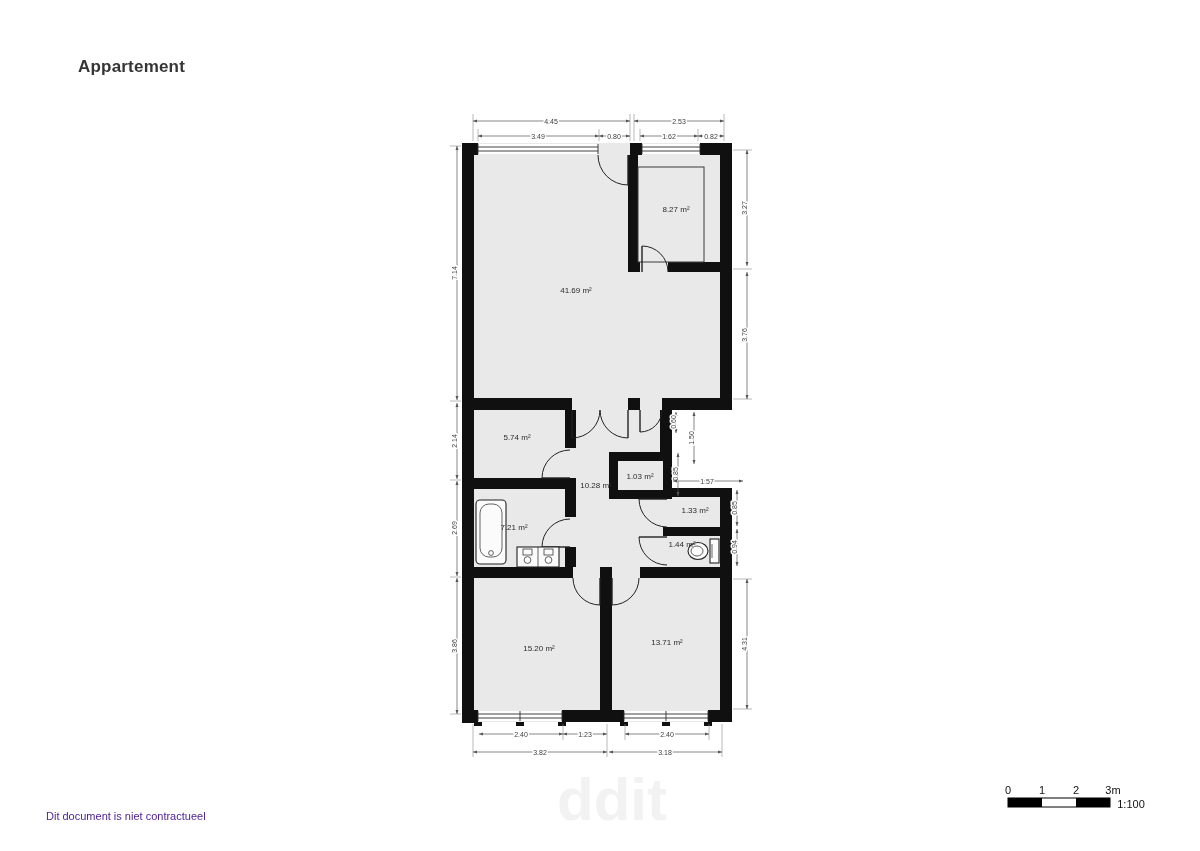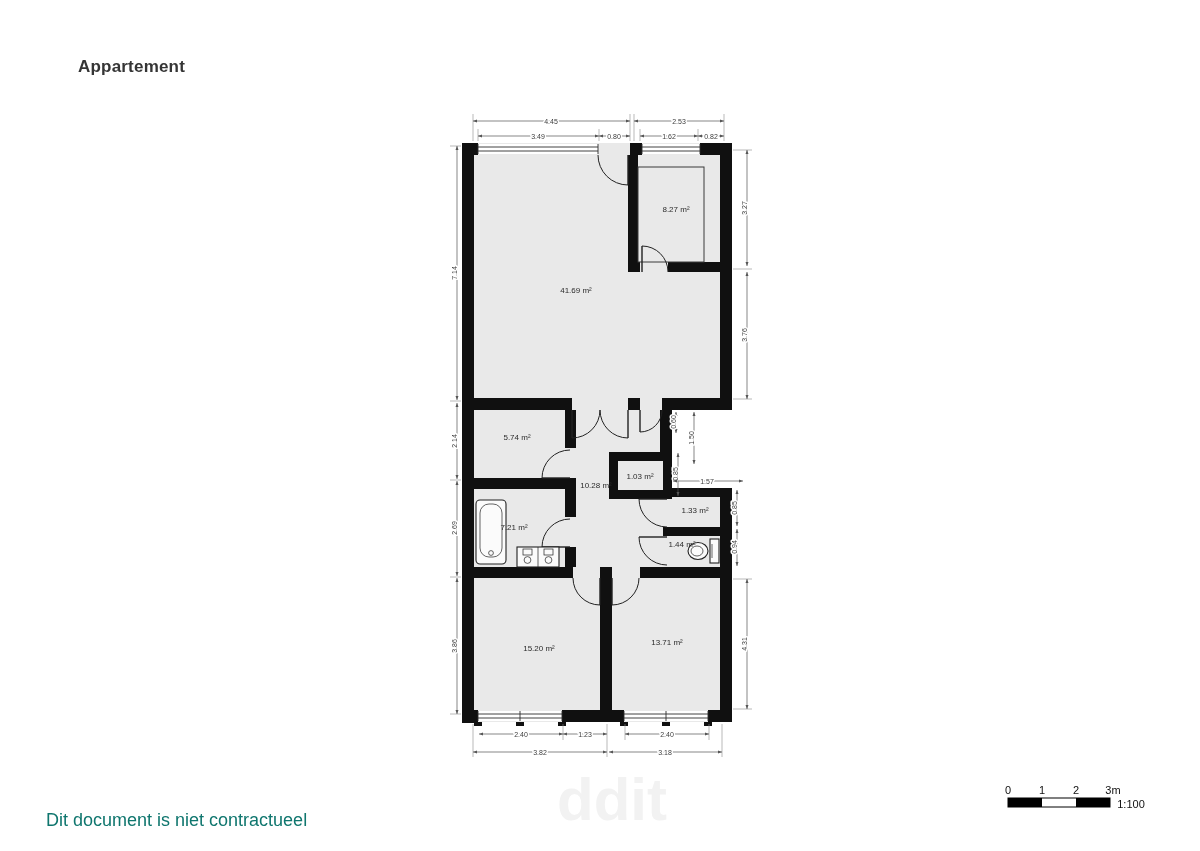--- a/index.html
+++ b/index.html
@@ -1,19 +1,19 @@
 <!DOCTYPE html>
 <html><head>
 <meta charset="utf-8">
 <style>
   html,body{margin:0;padding:0;background:#fff;}
   #page{position:relative;width:1190px;height:851px;background:#ffffff;overflow:hidden;
         font-family:"Liberation Sans", sans-serif;}
   #title{position:absolute;left:78px;top:57px;font-size:17px;font-weight:bold;color:#353535;letter-spacing:.2px;}
-  #disclaimer{position:absolute;left:46px;top:810px;font-size:18px;color:#0f766e;}
+  #disclaimer{position:absolute;left:46px;top:810px;font-size:11px;color:#4c1d95;}
   svg{position:absolute;left:0;top:0;}
   .wall{fill:#101010;stroke:none;}
   .floor{fill:#e9e9e9;}
   .ext{stroke:#8a8a8a;stroke-width:.6;}
   .dimline{stroke:#555;stroke-width:.7;fill:none;}
   .dimtxt{font-family:"Liberation Sans",sans-serif;font-size:7px;fill:#3c3c3c;
           paint-order:stroke;stroke:#ffffff;stroke-width:3px;stroke-linejoin:round;text-anchor:middle;}
   .roomtxt{font-family:"Liberation Sans",sans-serif;font-size:8px;fill:#2b2b2b;text-anchor:middle;}
   .door{stroke:#222;stroke-width:1;fill:none;}
   .leaf{stroke:#222;stroke-width:1.4;fill:none;}

